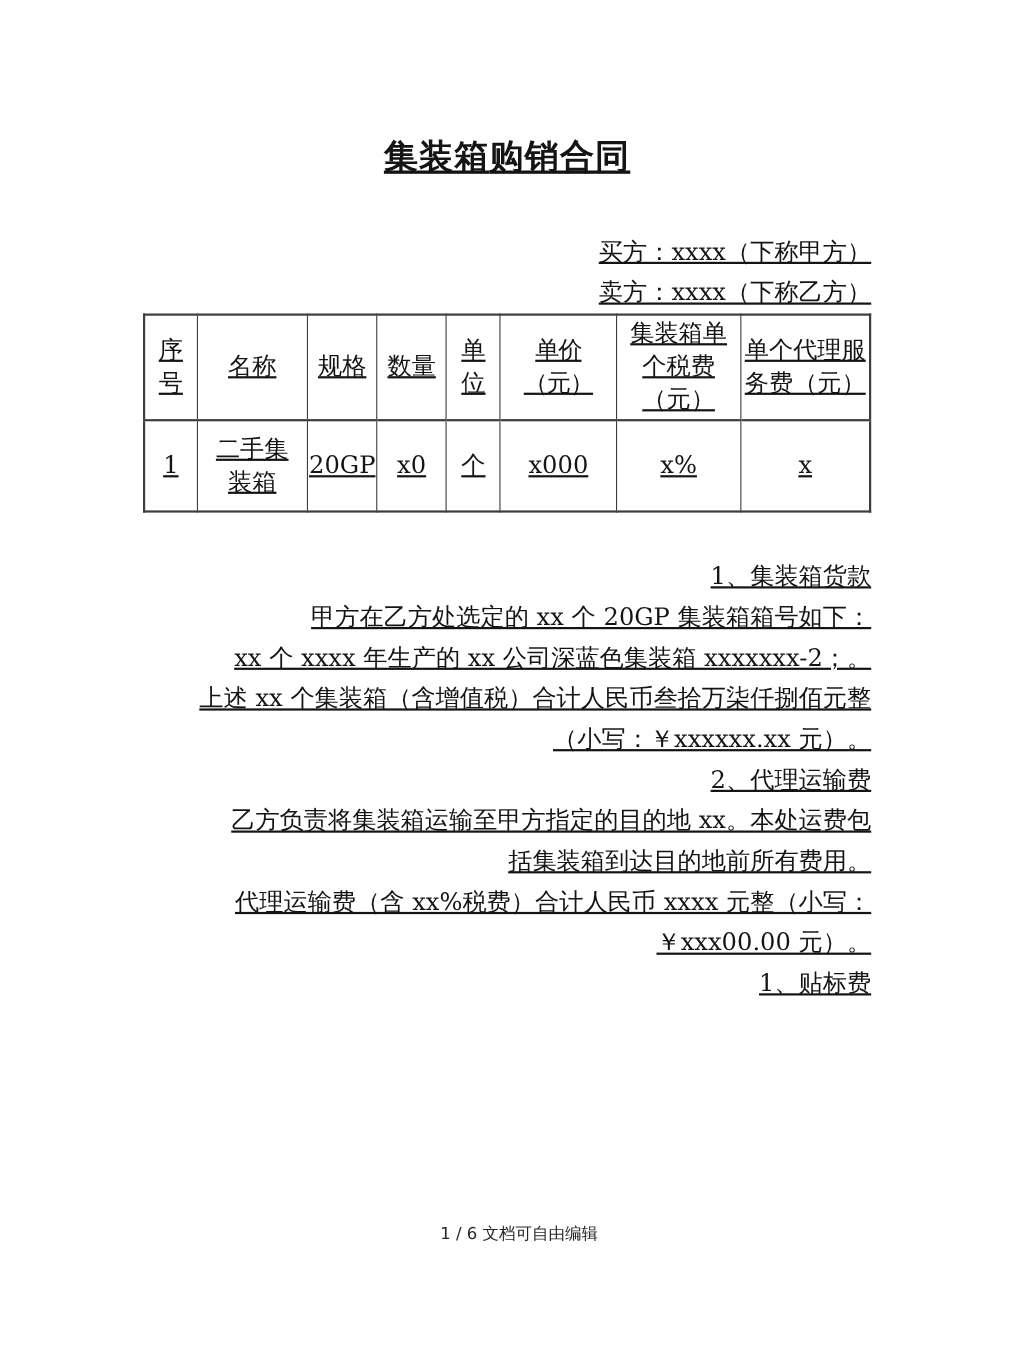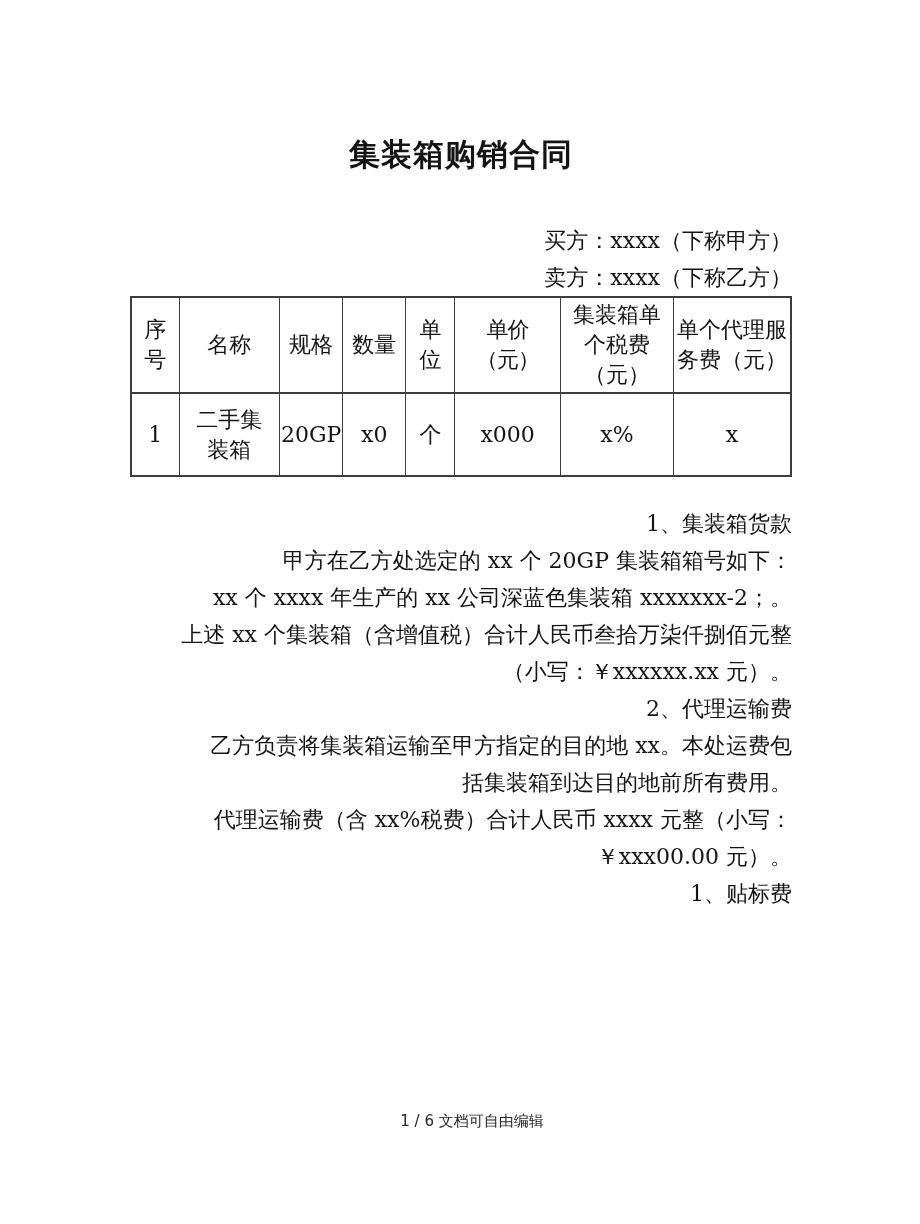--- a/index.html
+++ b/index.html
@@ -4,21 +4,21 @@
 <style>
   html,body { margin:0; padding:0; background:#ffffff; }
   .page {
     position:relative;
     width:920px; height:1224px;
     background:#ffffff;
     color:#141414;
     font-family:"DejaVu Serif","Liberation Serif",serif;
     overflow:hidden;
   }
-  .content { position:absolute; left:130px; top:12px; width:662px; }
+  .content { position:absolute; left:130px; top:1px; width:662px;text-decoration:underline; }
 
   .title {
     margin:120px 0 0 0;
     text-align:center;
     font-size:31px;
     line-height:44px;
     font-weight:700;
     letter-spacing:1px;
   }
   .title .t-em { font-family:"DejaVu Sans","Liberation Sans",sans-serif; font-weight:900; }
@@ -27,21 +27,21 @@
   .para {
     margin:0;
     font-size:22px;
     line-height:37px;
     white-space:pre-line;
     text-align:right;
   }
   .ind2  { text-indent:2em; }
   .ind29 { text-indent:2.9em; }
   .first-para { margin-top:46px; }
-  .after-table { margin-top:28px; }
+  .after-table { margin-top:40px; }
 
   table.products {
     border-collapse:collapse;
     table-layout:fixed;
     width:662px;
     border:2px solid #3d3d3d;
   }
   table.products td {
     border:1px solid #3d3d3d;
     text-align:center;

